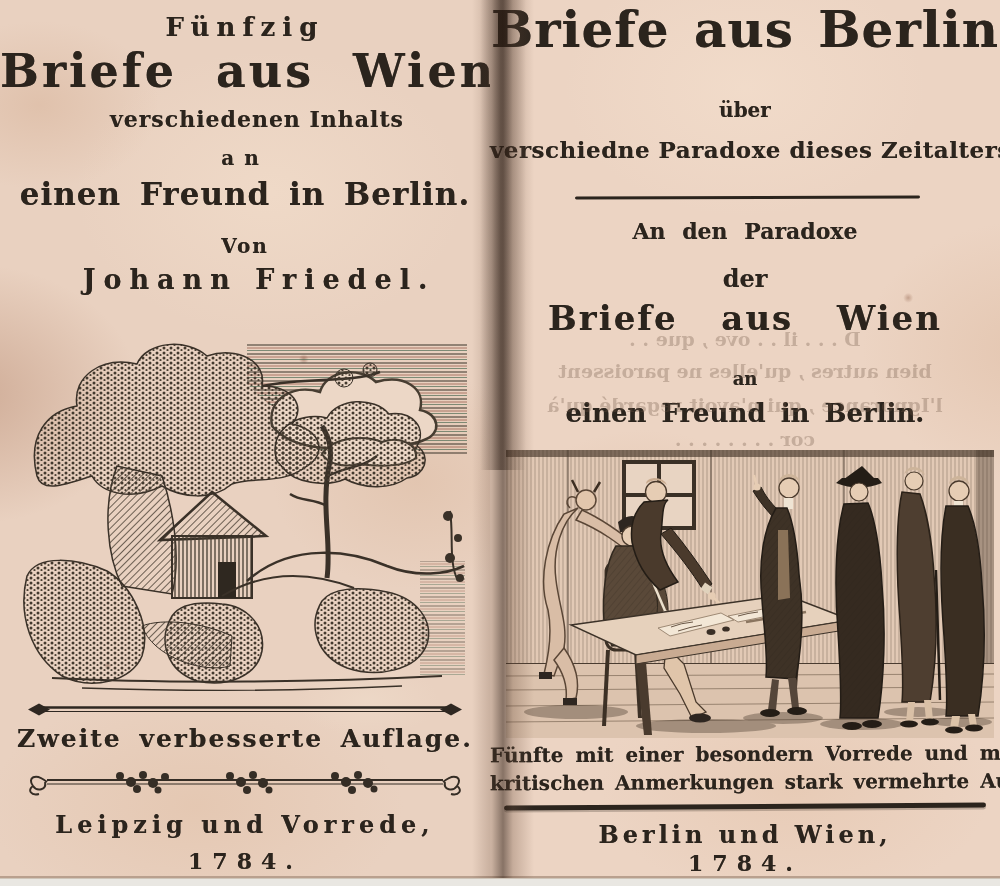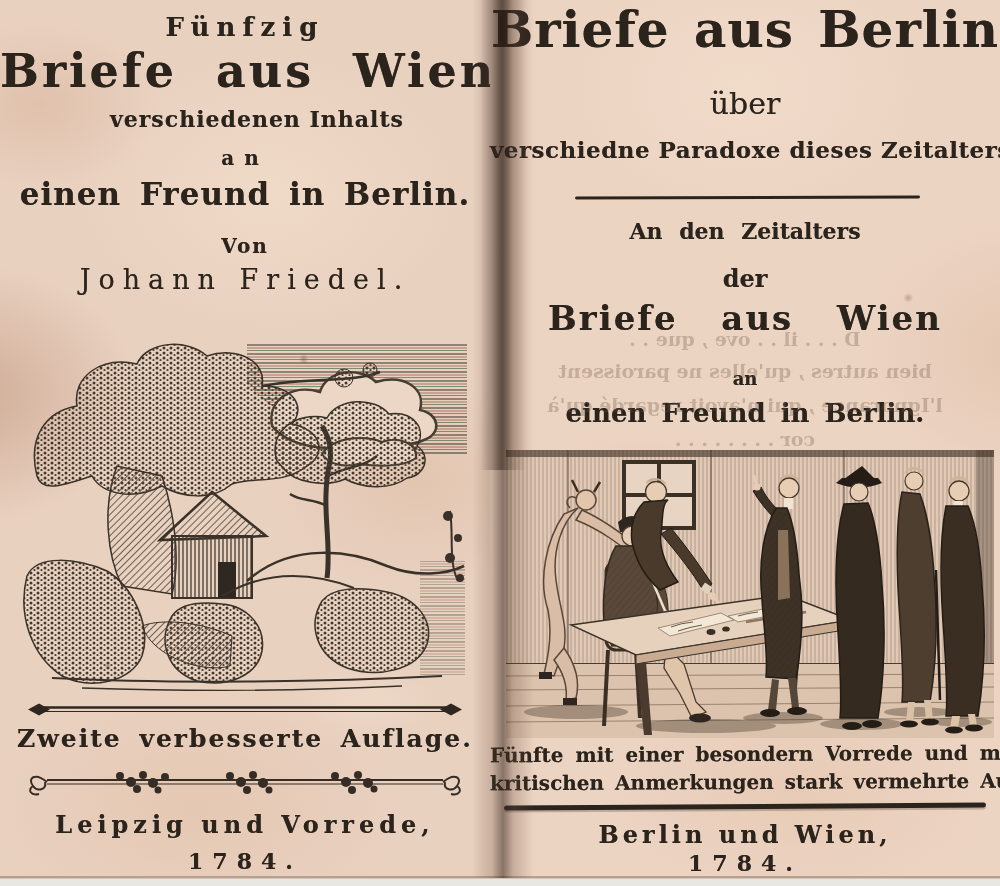--- a/index.html
+++ b/index.html
@@ -36,27 +36,27 @@
     background:#e9e7e2;border-top:1px solid #cfc5b8;}
   .t{position:absolute;left:0;width:100%;text-align:center;white-space:nowrap;
      text-shadow:0 0 .5px rgba(43,36,29,.55);}
   
   .lp-series{top:12px;font-size:26px;font-weight:bold;letter-spacing:7px;}
   .lp-main{top:44px;font-size:46px;font-weight:bold;letter-spacing:3px;word-spacing:20px;}
   .lp-sub{top:106px;font-size:22px;font-weight:bold;letter-spacing:1px;padding-left:12px;}
   .lp-an{top:146px;font-size:20px;font-weight:bold;letter-spacing:10px;}
   .lp-ded{top:176px;font-size:31px;font-weight:bold;letter-spacing:1px;word-spacing:7px;}
   .lp-von{top:234px;font-size:20px;font-weight:bold;letter-spacing:2px;}
-  .lp-auth{top:264px;font-size:27px;font-weight:normal;letter-spacing:8px;}
+  .lp-auth{top:264px;font-size:27px;font-weight:bold;letter-spacing:8px;padding-left:14px;}
   .lp-ed{top:724px;font-size:25px;font-weight:bold;letter-spacing:2px;word-spacing:7px;}
   .lp-imp{top:810px;font-size:24px;font-weight:bold;letter-spacing:5px;}
   .lp-yr{top:848px;font-size:22px;font-weight:bold;letter-spacing:9px;}
   
   .rp-main{top:0px;font-size:50px;font-weight:bold;letter-spacing:1px;word-spacing:6px;}
-  .rp-uber{top:86px;font-size:30px;font-weight:normal;}
+  .rp-uber{top:98px;font-size:20px;font-weight:bold;}
   .rp-sub{top:136px;font-size:23px;font-weight:bold;letter-spacing:.5px;}
   .rp-rule{position:absolute;top:196px;left:85px;width:345px;height:3px;background:#2b241d;
            border-radius:2px;transform:rotate(-.2deg);}
   .rp-anden{top:218px;font-size:22px;font-weight:bold;word-spacing:9px;}
   .rp-der{top:264px;font-size:24px;font-weight:bold;}
   .rp-wien{top:298px;font-size:34px;font-weight:bold;letter-spacing:2px;word-spacing:30px;}
   .rp-an{top:368px;font-size:18px;font-weight:bold;}
   .rp-ded{top:398px;font-size:26px;font-weight:bold;word-spacing:6px;}
   .rp-cap1{top:742px;font-size:20px;font-weight:bold;word-spacing:5px;transform:rotate(-.3deg);}
   .rp-cap2{top:770px;font-size:20px;font-weight:bold;word-spacing:4px;transform:rotate(-.3deg);}
@@ -183,21 +183,21 @@
 
     <div class="t lp-imp">Leipzig und Vorrede,</div>
     <div class="t lp-yr">1784.</div>
   </section>
 
   <section class="page right">
     <div class="t rp-main">Briefe aus Berlin</div>
     <div class="t rp-uber">über</div>
     <div class="t rp-sub">verschiedne Paradoxe dieses Zeitalters.</div>
     <div class="rp-rule"></div>
-    <div class="t rp-anden">An den Zeitalters</div>
+    <div class="t rp-anden">An den Paradoxe</div>
     <div class="t rp-der">der</div>
     <div class="t rp-wien">Briefe aus Wien</div>
     <div class="t rp-an">an</div>
     <div class="t rp-ded">einen Freund in Berlin.</div>
 
     <div class="bleed">
       <div class="bl0">D . . . il . . ove , que . .</div>
       <div class="bl1">bien autres , qu'elles ne paroissent</div>
       <div class="bl2">l'Ignorance , qui n'avoit regardé qu'à</div>
       <div class="bl3">cor . . . . . . . .</div>

